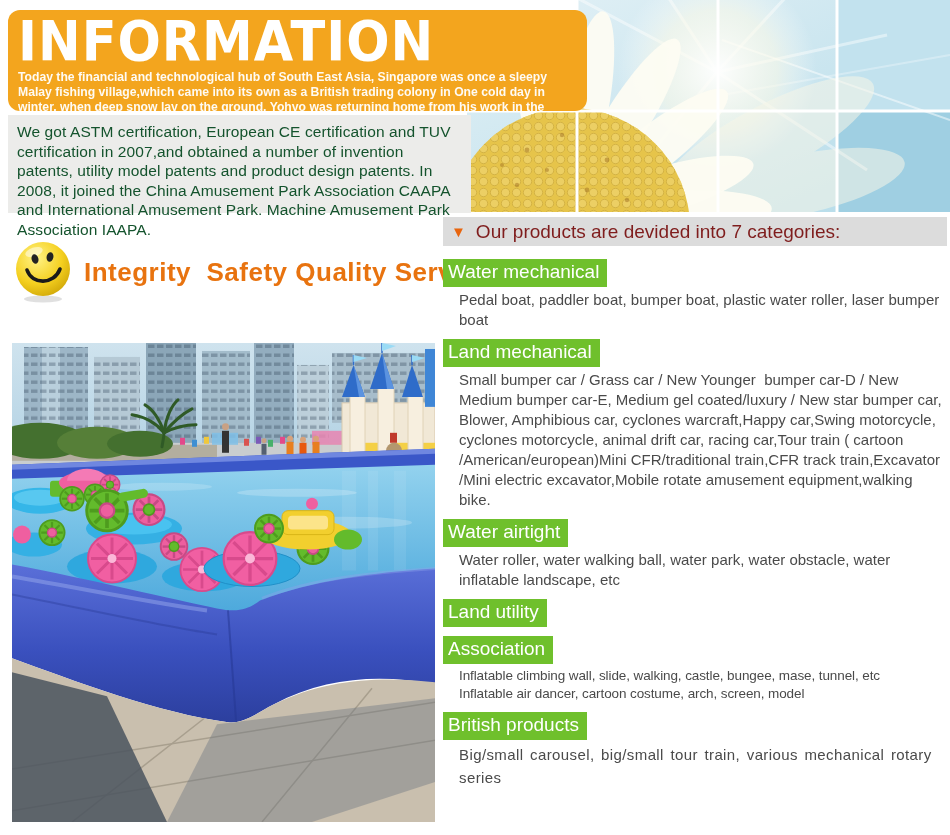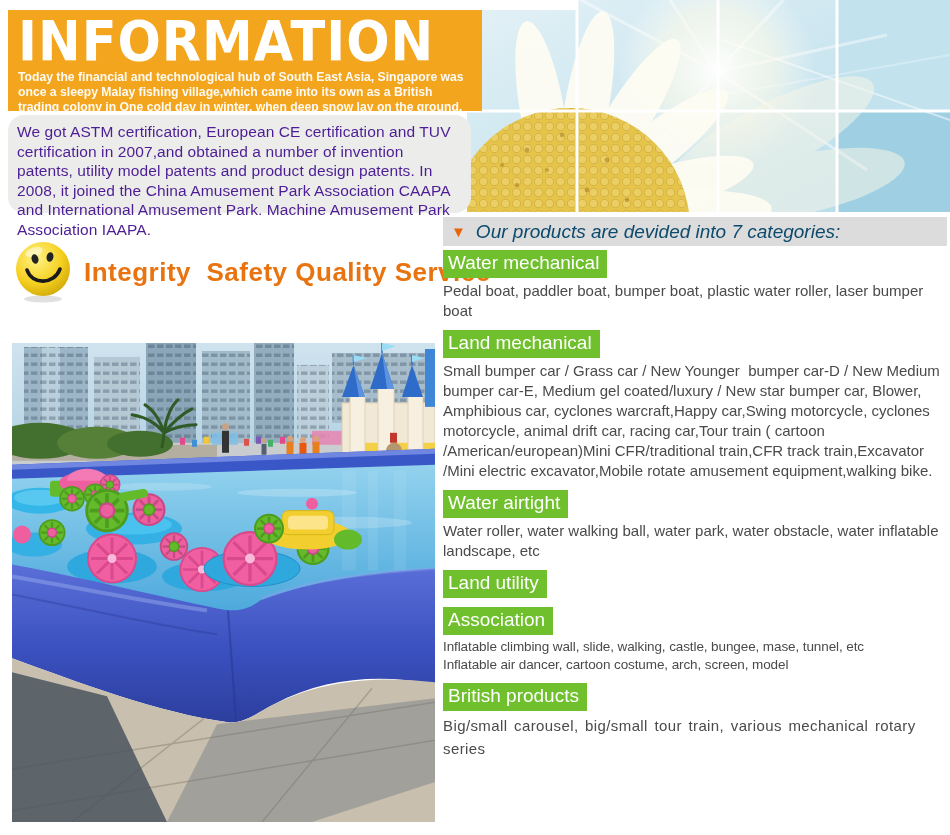--- a/index.html
+++ b/index.html
@@ -1,55 +1,55 @@
 <!DOCTYPE html>
 <html><head>
 <meta charset="utf-8">
 <style>
   html,body{margin:0;padding:0;background:#ffffff;}
   .page{position:relative;width:950px;height:835px;overflow:hidden;background:#fff;
         font-family:"Liberation Sans",sans-serif;}
 
   
-  .banner{position:absolute;left:8px;top:10px;width:474px;height:101px;
-          background:#F3A51E;z-index:3;overflow:hidden;}
+  .banner{position:absolute;left:8px;top:10px;width:579px;height:101px;
+          background:#F3A51E;z-index:3;overflow:hidden;border-radius:12px;}
   .banner-title{color:#fff;font-family:"DejaVu Sans","Liberation Sans",sans-serif;
                 font-weight:900;font-size:51px;line-height:1;letter-spacing:1px;
                 margin:4px 0 0 10px;transform:scaleY(1.08);transform-origin:left top;}
   .banner-subtitle{color:rgba(255,255,255,.95);font-size:12.2px;font-weight:bold;
                    line-height:1.22;margin:5px 10px 0 10px;white-space:pre-wrap;}
 
   
   .daisy{position:absolute;left:467px;top:0;width:483px;height:212px;z-index:1;}
 
   
   .cert-box{position:absolute;left:8px;top:115px;width:445px;height:84px;
             background:#ECECEA;padding:7px 9px;z-index:3;
-            color:#4c1d95;font-size:15.5px;line-height:19.6px;letter-spacing:.1px;
-            white-space:pre-wrap;border-radius:16px;}
+            color:#14532d;font-size:15.5px;line-height:19.6px;letter-spacing:.1px;
+            white-space:pre-wrap;}
 
   
   .motto{position:absolute;left:14px;top:240px;display:flex;align-items:center;z-index:2;}
   .smiley{width:62px;height:64px;flex:0 0 auto;}
   .motto-text{color:#E8730F;font-size:26px;font-weight:600;margin-left:8px;
               white-space:pre;letter-spacing:.5px;}
 
   
   .photo{position:absolute;left:12px;top:343px;width:423px;height:479px;z-index:2;}
 
   
   .right-col{position:absolute;left:443px;top:217px;width:504px;z-index:2;}
   .cat-bar{height:29px;background:#DCDCDC;display:flex;align-items:center;
            padding-left:8px;margin-bottom:1px;}
   .tri{color:#E8650E;font-size:15px;margin-right:10px;line-height:1;}
-  .cat-bar-text{color:#0c4a6e;font-size:19px;font-style:italic;}
+  .cat-bar-text{color:#7f1d1d;font-size:19px;}
   .cat-head{display:table;background:#6FC02C;color:#fff;font-size:19px;
             padding:2px 8px 4px 5px;margin:9px 0 3px 0;}
-  .cat-head.first{margin-top:4px;}
-  .cat-body{color:#4A4A4A;font-size:15px;line-height:20px;white-space:pre-wrap;}
+  .cat-head.first{margin-top:13px;}
+  .cat-body{color:#4A4A4A;font-size:15px;line-height:20px;white-space:pre-wrap;margin-left:16px;}
   .cat-body.tight{font-size:13.5px;letter-spacing:-0.1px;line-height:18px;}
   .cat-body.spaced{line-height:23px;letter-spacing:.4px;word-spacing:2px;}
 </style>
 </head>
 <body>
 
 <div class="page">
 
   <svg class="daisy" viewBox="0 0 483 212" preserveAspectRatio="none">
     <defs>

